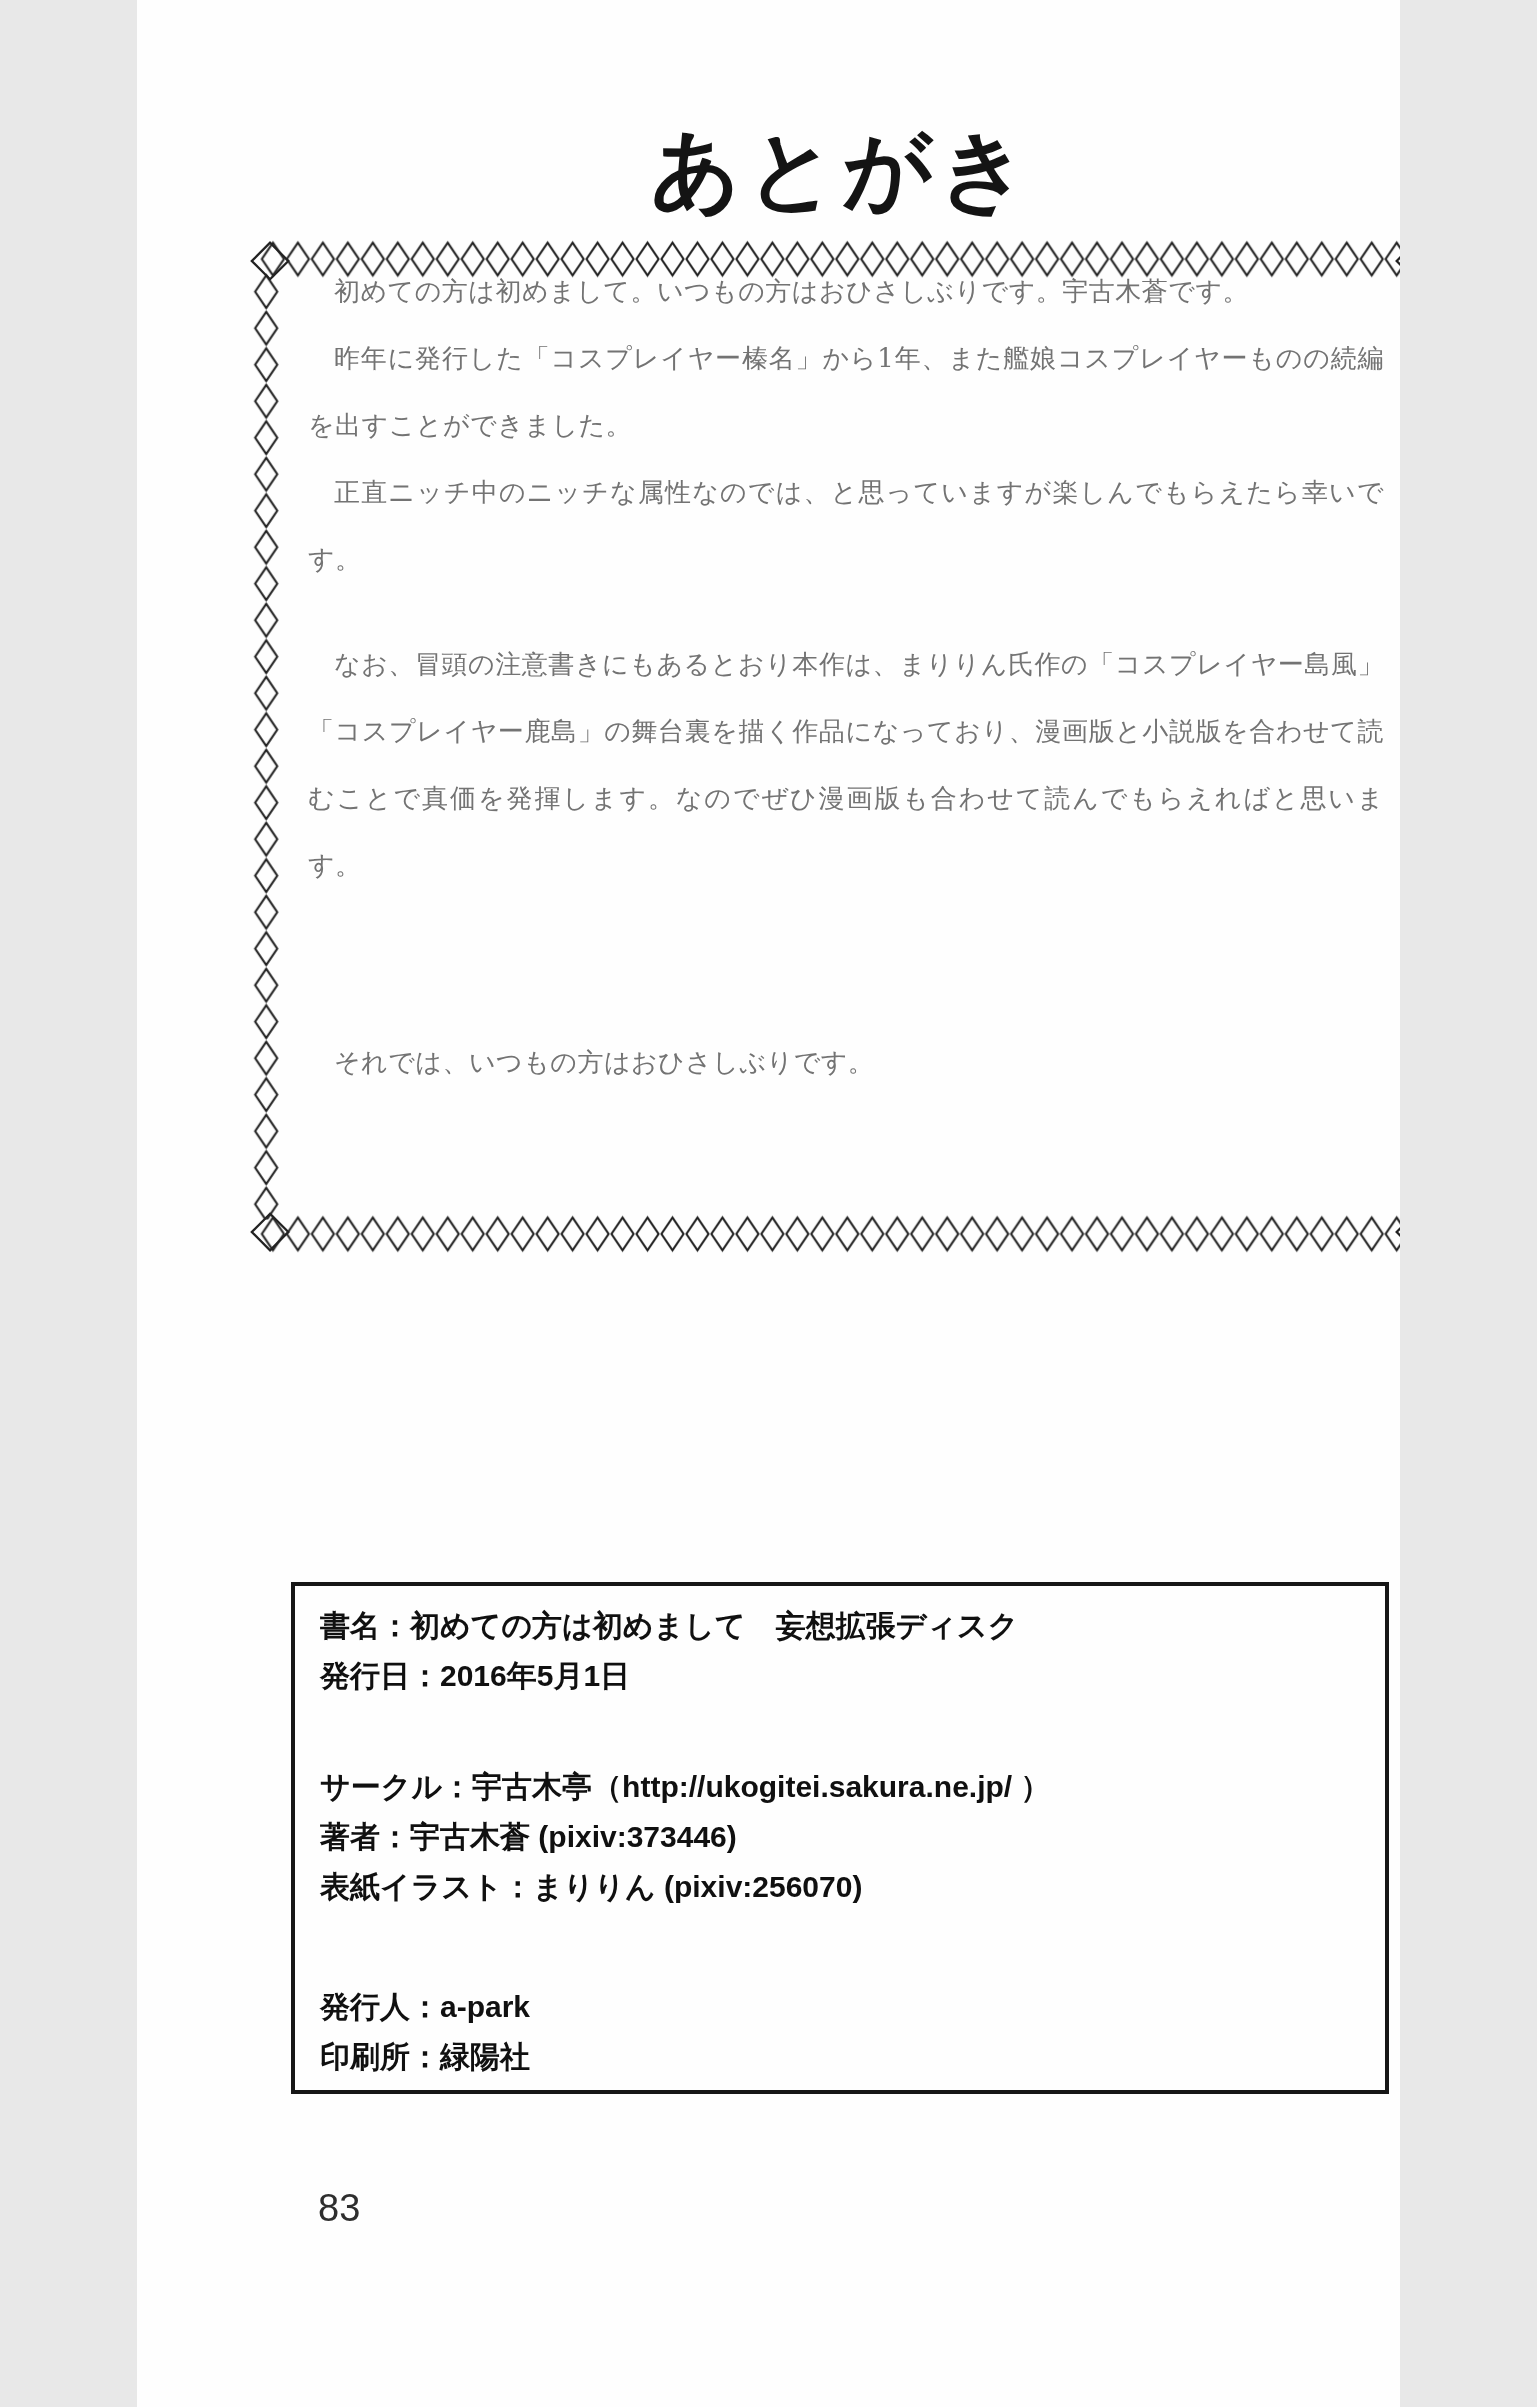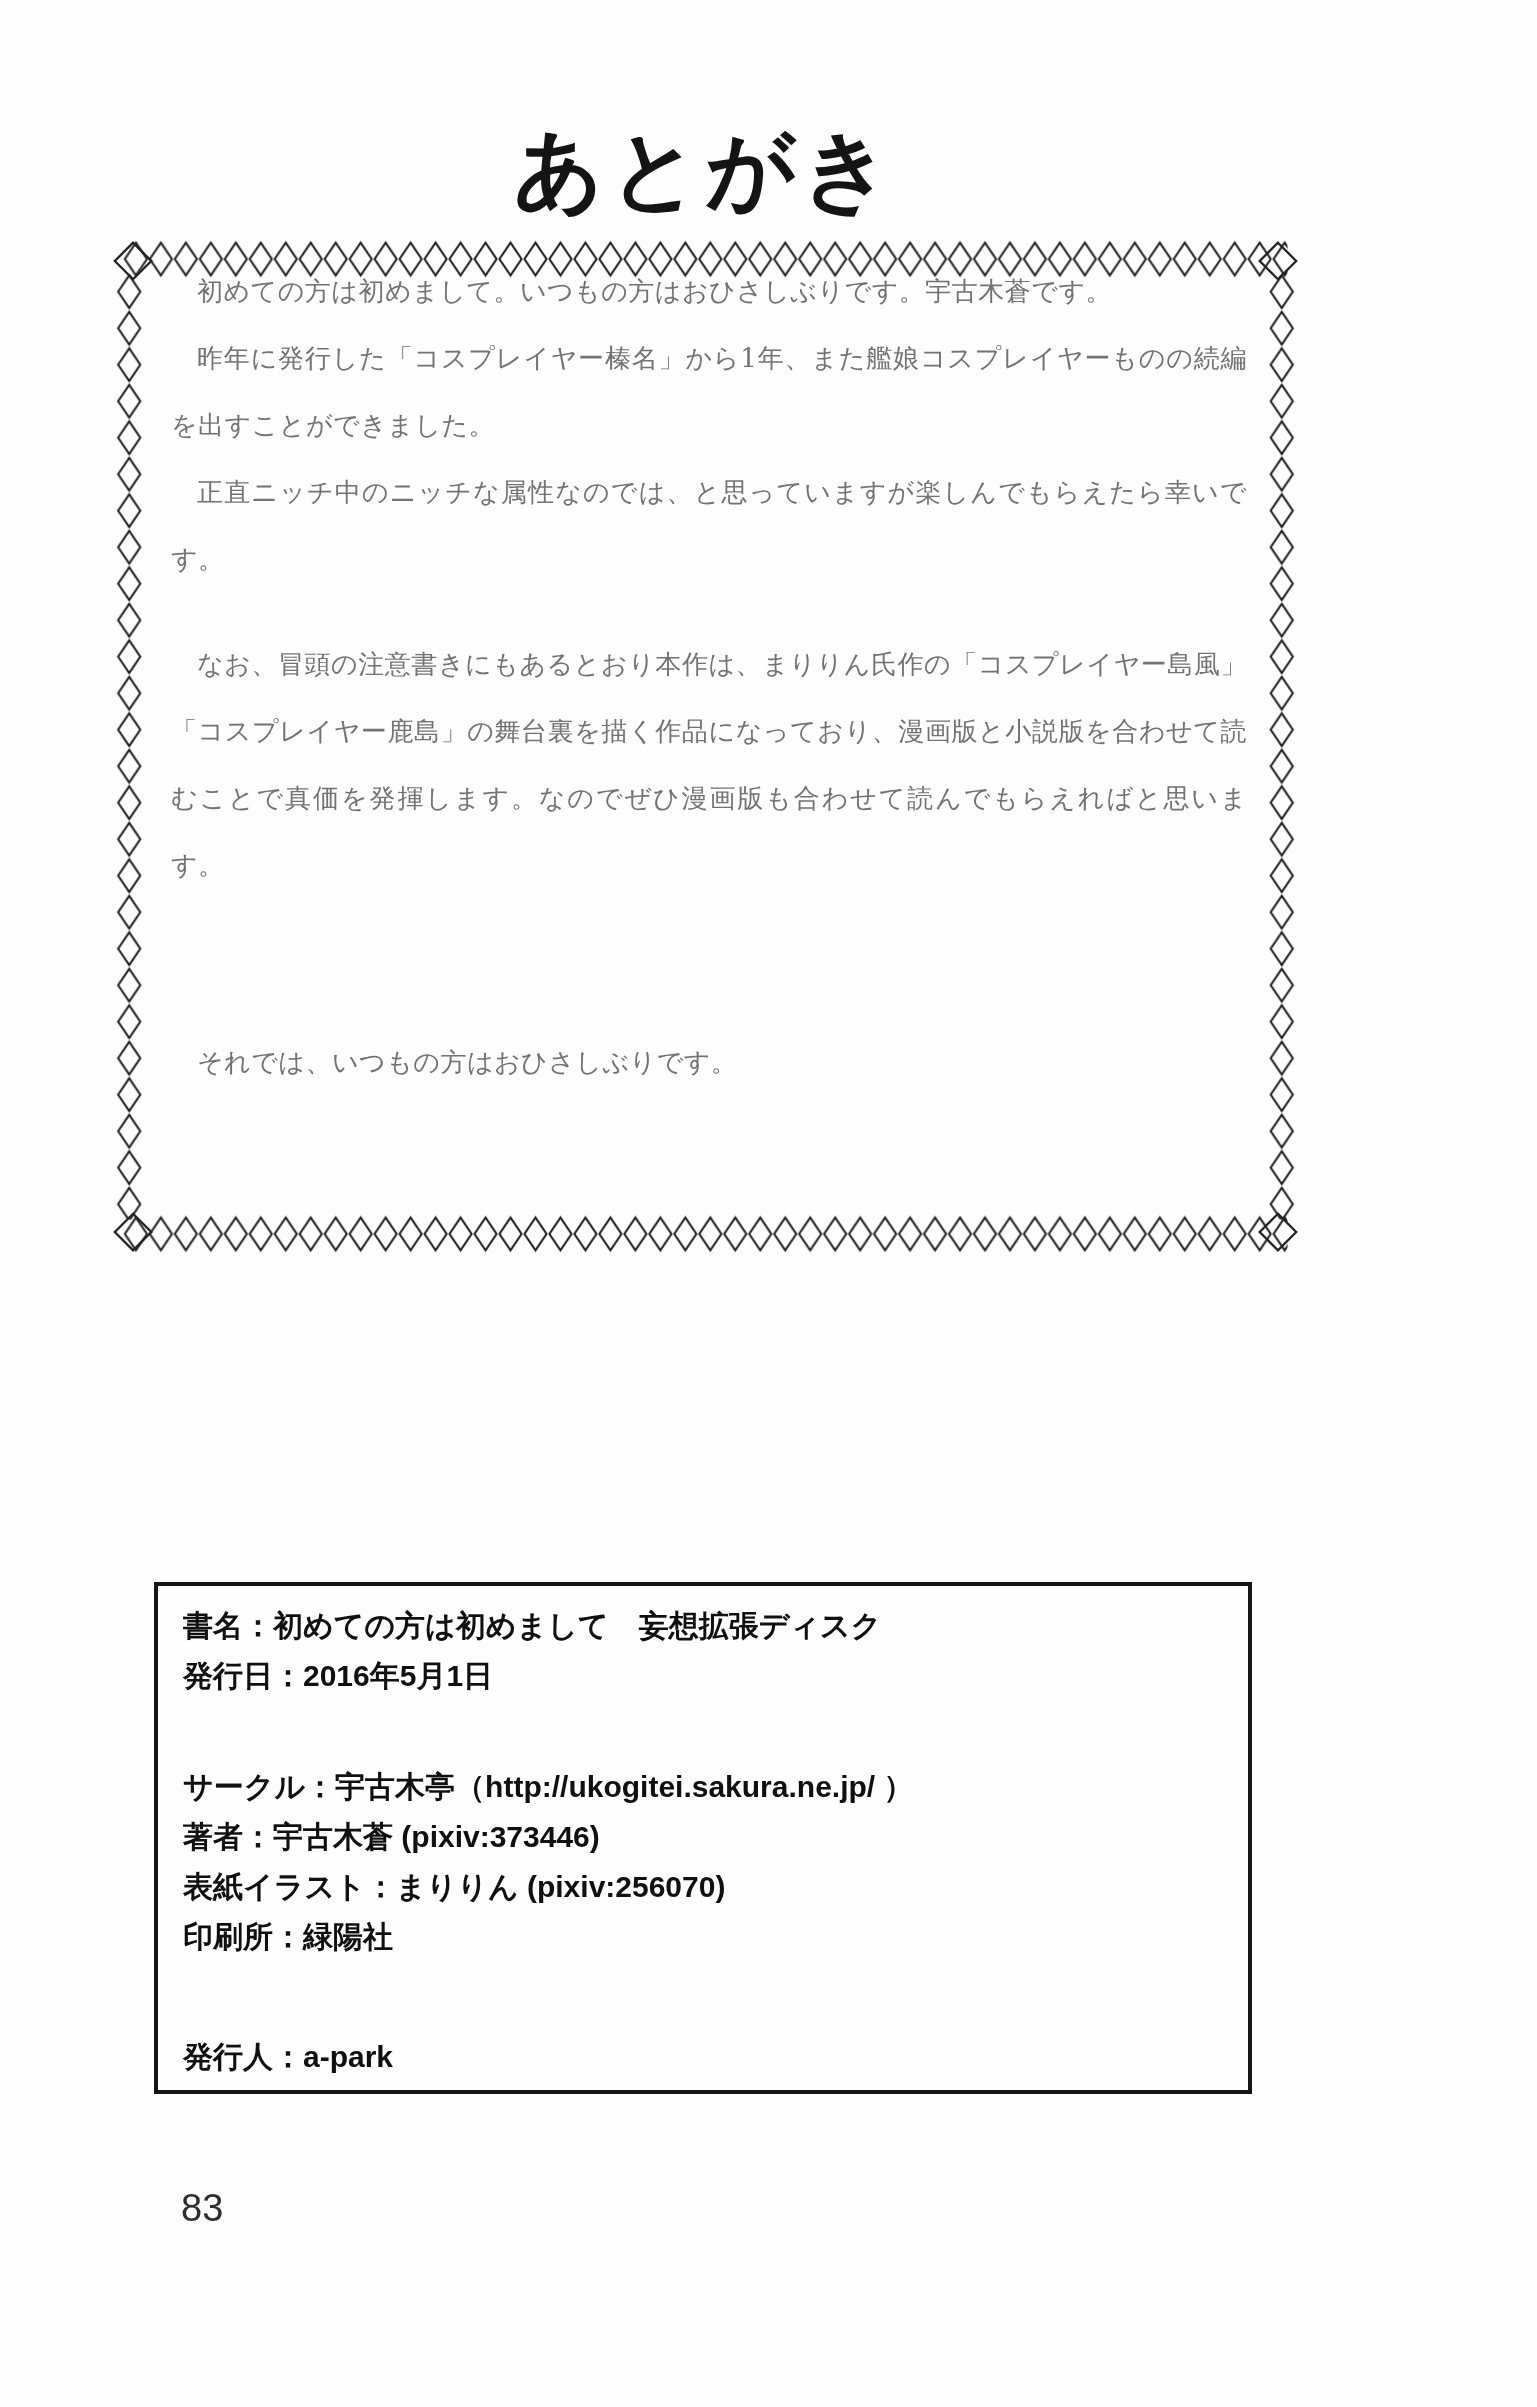--- a/index.html
+++ b/index.html
@@ -1,17 +1,17 @@
 <!DOCTYPE html>
 <html><head>
 <meta charset="utf-8">
 <style>
   html,body { margin:0; padding:0; background:#e8e8e8; }
   .page {
-    position:relative; width:1537px; height:2407px;
+    position:relative; width:1263px; height:2407px;
     background:#fefefe; margin:0 auto; overflow:hidden;
     font-family:"Liberation Sans", sans-serif;
   }
   .page-title {
     position:absolute; top:117px; left:110px; width:1191px;
     text-align:center;
     font-family:"Liberation Sans", sans-serif;
     font-weight:700; font-size:88px; letter-spacing:5.8px;
     color:#141414; line-height:1.2;
   }
@@ -91,20 +91,20 @@
       <p class="gap-large">それでは、いつもの方はおひさしぶりです。</p>
     </div>
   </div>
 
   <div class="colophon">
     <div class="colophon-row">書名：初めての方は初めまして　妄想拡張ディスク</div>
     <div class="colophon-row">発行日：2016年5月1日</div>
     <div class="colophon-row group-start-2">サークル：宇古木亭（http://ukogitei.sakura.ne.jp/ ）</div>
     <div class="colophon-row">著者：宇古木蒼 (pixiv:373446)</div>
     <div class="colophon-row">表紙イラスト：まりりん (pixiv:256070)</div>
+    <div class="colophon-row group-start-3">発行人：a-park</div>
     <div class="colophon-row">印刷所：緑陽社</div>
-    <div class="colophon-row group-start-3">発行人：a-park</div>
   </div>
 
   <div class="page-number">83</div>
 
 </div>
 
 
 </body></html>

